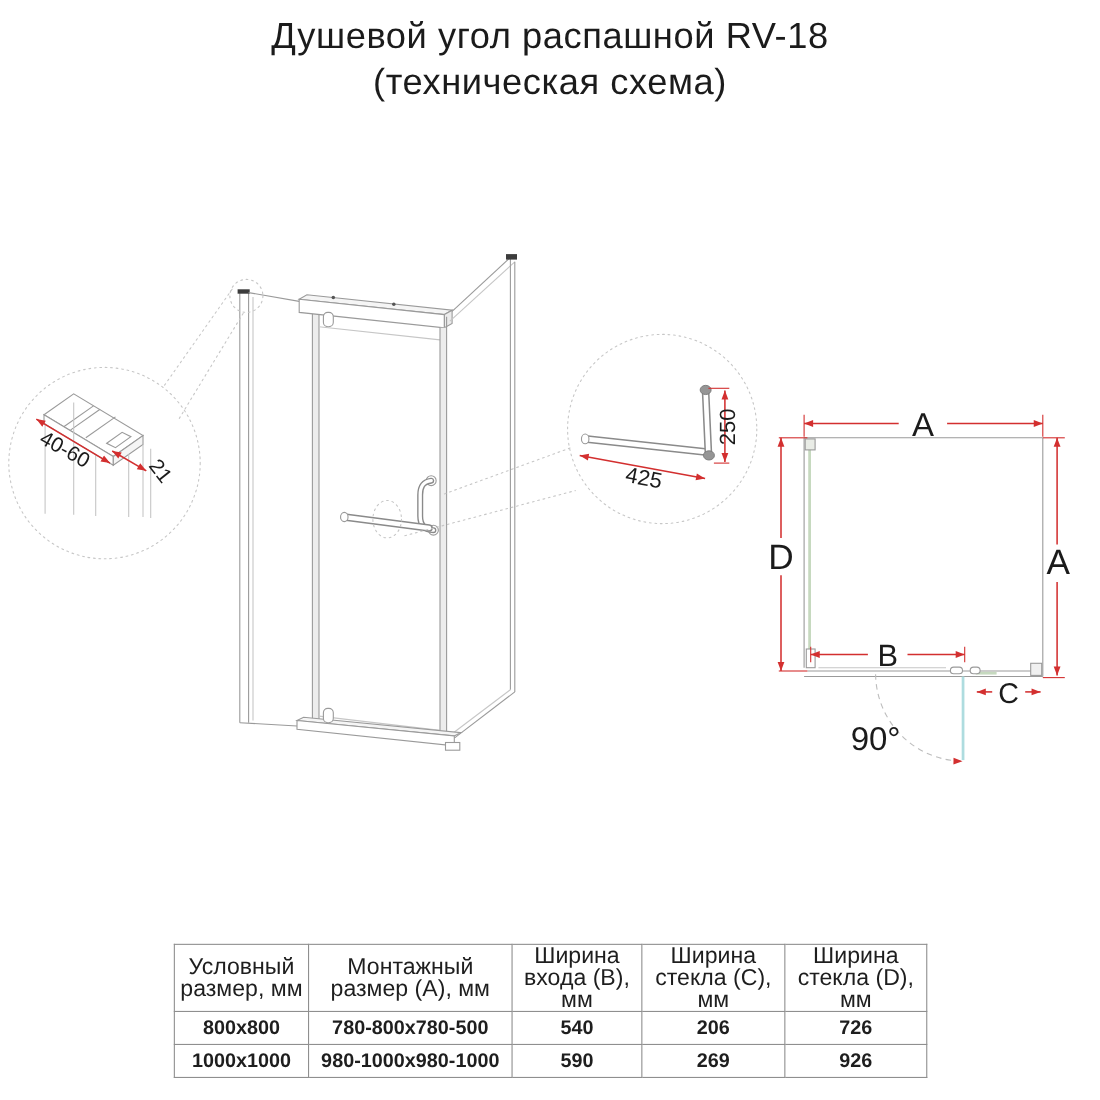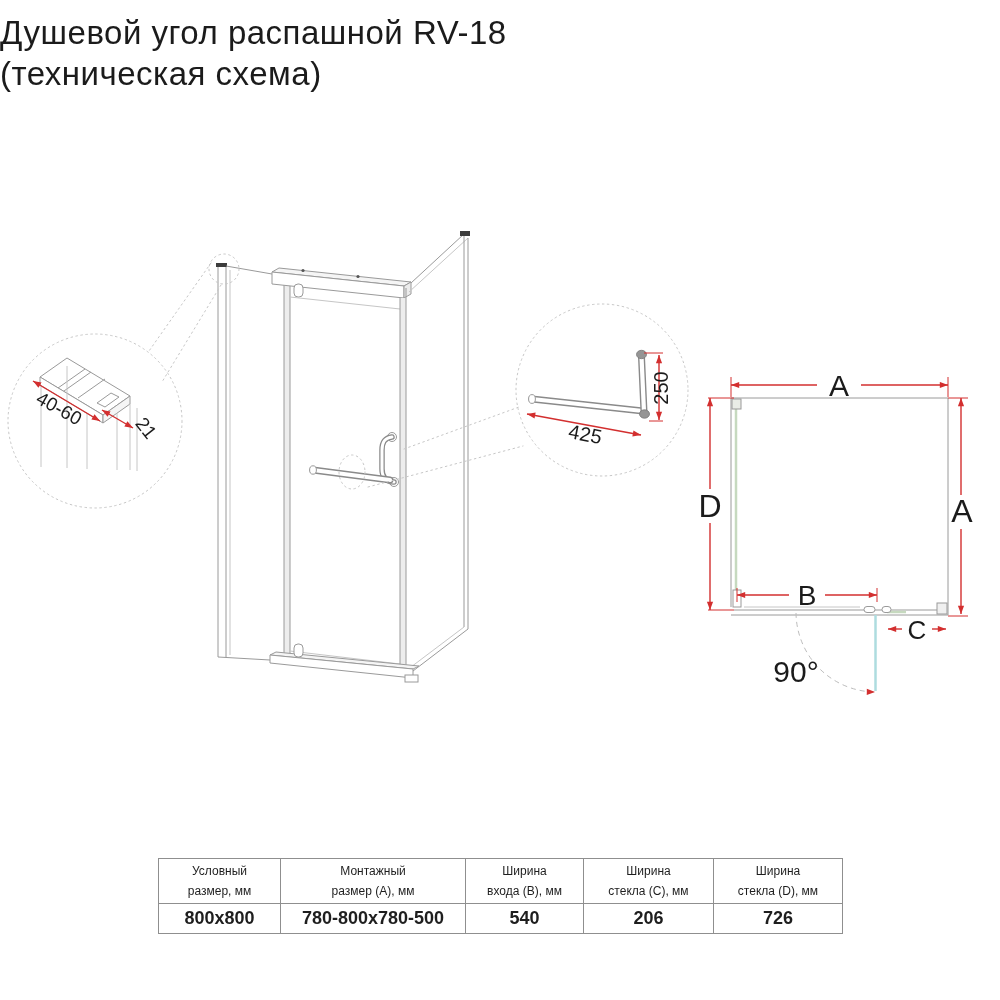--- a/index.html
+++ b/index.html
@@ -4,21 +4,21 @@
 <style>
   :root{
     --red:#d32f2f; --line:#9a9a9a; --glass:#c6d9bf; --door:#aedcdf; --ink:#1c1c1c; --border:#8f8f8f;
   }
   html,body{margin:0;padding:0;}
   body{
     width:1000px;height:1000px;position:relative;background:#ffffff;overflow:hidden;
     font-family:"Liberation Sans", sans-serif;color:var(--ink);
   }
   .title{
-    position:absolute;top:12px;left:0;width:1000px;
+    position:absolute;top:12px;left:0;width:1000px;text-align:center;
     font-size:33px;line-height:41px;color:#1b1b1b;letter-spacing:0.5px;
   }
   svg{position:absolute;left:0;top:0;}
   .gl{stroke:var(--line);stroke-width:1;fill:none;}
   .lt{stroke:#c6c6c6;stroke-width:1;fill:none;}
   .glf{stroke:var(--line);stroke-width:1;fill:#ffffff;}
   .glt{stroke:var(--line);stroke-width:1;fill:#f5f5f5;}
   .gle{stroke:var(--line);stroke-width:1;fill:#ececec;}
   .rl{stroke:var(--red);stroke-width:1.4;fill:none;}
   .rx{stroke:var(--red);stroke-width:1;fill:none;}
@@ -29,21 +29,21 @@
   .tube-os{stroke:#8a8a8a;stroke-width:5.5;fill:none;stroke-linecap:round;}
   .tube-is{stroke:#ffffff;stroke-width:3;fill:none;stroke-linecap:round;}
   .lbl{fill:#1b1b1b;font-family:"Liberation Sans", sans-serif;}
   .spec-table{
     position:absolute;left:158px;top:858px;width:684px;border-collapse:collapse;table-layout:fixed;
     font-size:18px;color:#1e1e1e;
   }
   .spec-table th,.spec-table td{
     border:1px solid var(--border);text-align:center;vertical-align:middle;padding:0;font-weight:400;
   }
-  .spec-table th{font-size:12px;line-height:20px;white-space:pre-line;height:44px;}
+  .spec-table th{font-size:21px;line-height:20px;white-space:pre-line;height:44px;}
   .spec-table td{height:29px;font-weight:bold;}
 </style>
 </head>
 <body>
 
 <div class="title">
   <div>Душевой угол распашной RV-18</div>
   <div>(техническая схема)</div>
 </div>
 
@@ -224,14 +224,21 @@
     </tr>
   </thead>
   <tbody>
     <tr>
       <td>800x800</td>
       <td>780-800x780-500</td>
       <td>540</td>
       <td>206</td>
       <td>726</td>
     </tr>
+    <tr>
+      <td>1000x1000</td>
+      <td>980-1000x980-1000</td>
+      <td>590</td>
+      <td>269</td>
+      <td>926</td>
+    </tr>
   </tbody>
 </table>
 
 </body></html>

